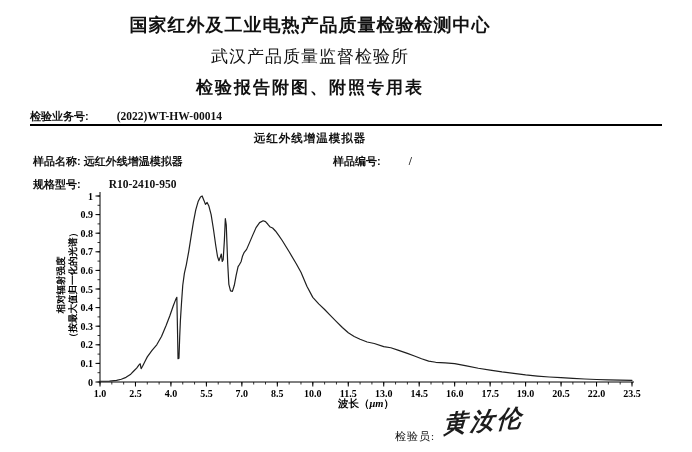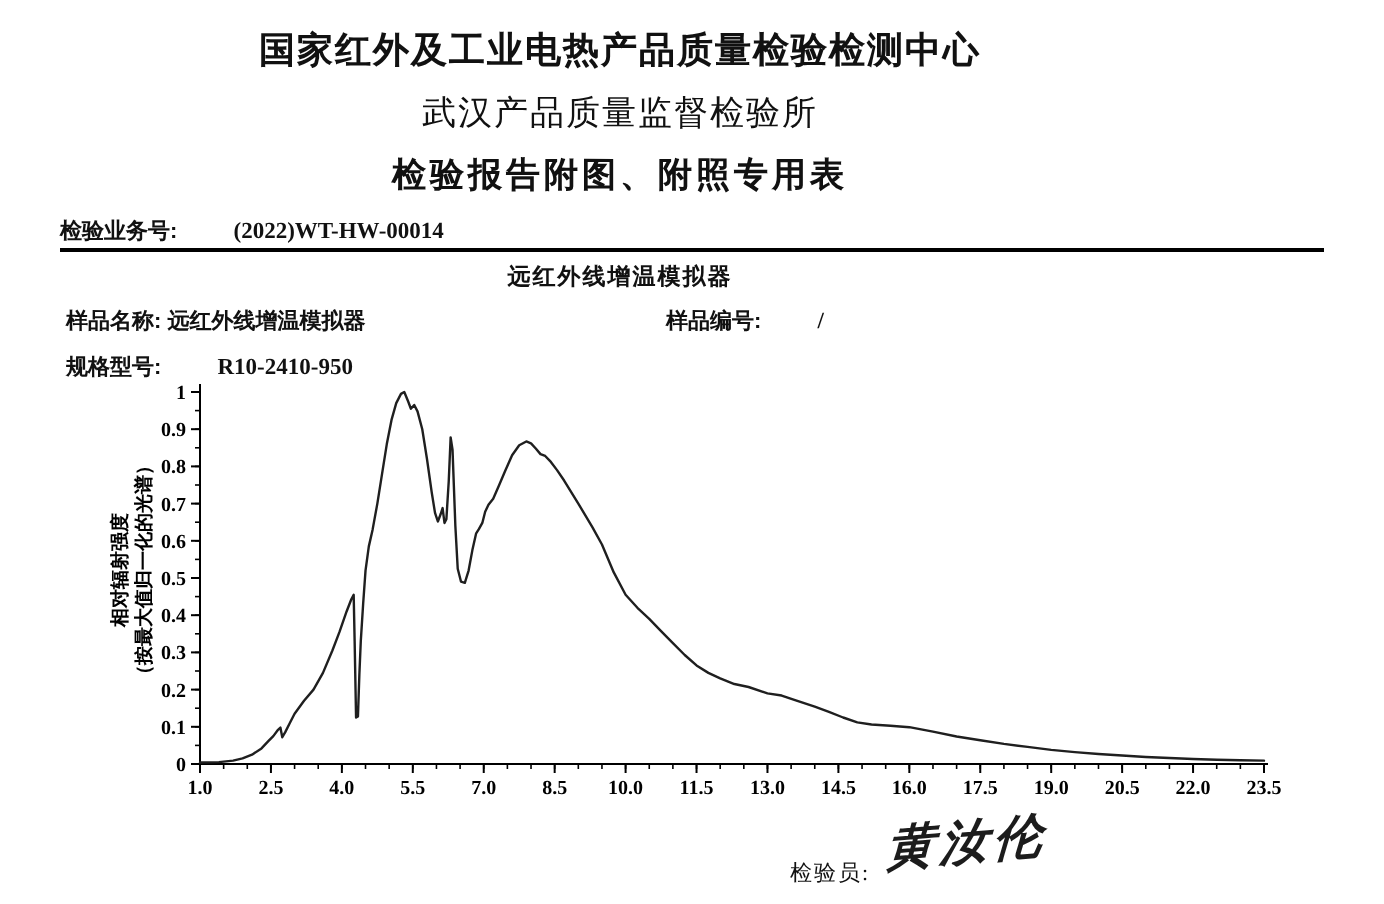--- a/index.html
+++ b/index.html
@@ -201,18 +201,19 @@
       <line x1="50" y1="65.80000000000001" x2="45.5" y2="65.80000000000001" stroke="#000" stroke-width="1"></line>
       <text x="43" y="69.30000000000001" text-anchor="end" font-size="10">0.7</text>
       <line x1="50" y1="47.19999999999999" x2="45.5" y2="47.19999999999999" stroke="#000" stroke-width="1"></line>
       <text x="43" y="50.69999999999999" text-anchor="end" font-size="10">0.8</text>
       <line x1="50" y1="28.599999999999994" x2="45.5" y2="28.599999999999994" stroke="#000" stroke-width="1"></line>
       <text x="43" y="32.099999999999994" text-anchor="end" font-size="10">0.9</text>
       <line x1="50" y1="10" x2="45.5" y2="10" stroke="#000" stroke-width="1"></line>
       <text x="43" y="13.5" text-anchor="end" font-size="10">1</text>
       <polyline points="50.00,195.26 59.46,195.07 66.55,194.33 71.28,193.21 76.01,191.35 80.74,188.19 84.28,184.47 86.65,182.05 89.01,178.89 90.20,177.77 91.14,182.61 92.56,180.19 94.92,175.54 97.29,170.89 102.02,164.38 106.75,158.80 111.48,150.43 116.20,139.27 119.75,129.97 123.30,119.74 125.66,113.60 126.84,111.37 127.32,134.62 128.03,172.75 128.97,172.19 129.68,151.36 130.39,134.62 131.57,116.02 132.76,99.28 134.41,87.19 136.30,78.82 138.67,65.80 141.03,50.92 143.40,36.04 145.76,23.95 148.12,15.58 150.49,10.93 152.14,10.00 154.04,14.65 155.45,18.37 157.11,16.51 158.76,19.67 161.13,28.60 163.49,43.48 165.86,60.22 167.51,70.45 168.93,74.73 170.35,71.01 171.30,68.03 172.24,75.47 173.19,73.61 174.37,54.64 175.32,32.69 176.26,38.83 177.68,76.96 178.86,98.35 180.52,104.86 182.41,105.42 184.30,99.28 186.19,89.05 188.08,80.68 189.50,78.45 191.16,75.47 192.58,69.89 194.23,66.36 196.60,63.38 199.43,56.87 202.51,49.62 206.05,41.62 209.60,36.60 213.15,34.74 215.51,35.67 217.88,38.27 220.24,41.06 222.60,41.99 225.44,44.97 228.52,49.06 232.06,54.27 239.16,65.80 246.25,77.70 250.98,86.26 256.89,100.21 262.80,111.37 268.71,117.88 274.62,123.46 280.53,129.60 286.44,135.55 292.36,141.50 298.27,146.71 304.18,150.43 310.09,153.22 317.18,156.01 324.28,157.50 333.73,160.66 340.83,161.78 347.92,164.19 357.38,167.36 364.47,169.96 371.56,172.75 378.66,175.17 385.75,176.28 395.21,176.84 404.67,177.59 416.49,179.82 428.31,182.24 440.13,184.10 451.96,185.96 463.78,187.44 475.60,188.93 487.42,190.05 499.24,190.98 511.07,191.72 522.89,192.47 534.71,193.02 546.53,193.49 558.36,193.86 570.18,194.14 582.00,194.33" fill="none" stroke="#1f1f1f" stroke-width="1.2" stroke-linejoin="round" stroke-linecap="round"></polyline>
     </svg>
+  <div class="xlabel"><span>波长（</span><span class="unit">μm</span><span>）</span></div>
 </div>
 
 <div class="sig-row">
   <span class="sig-label">检验员:</span>
   <span class="signature">黄汝伦</span>
 </div>
 
 </body></html>

